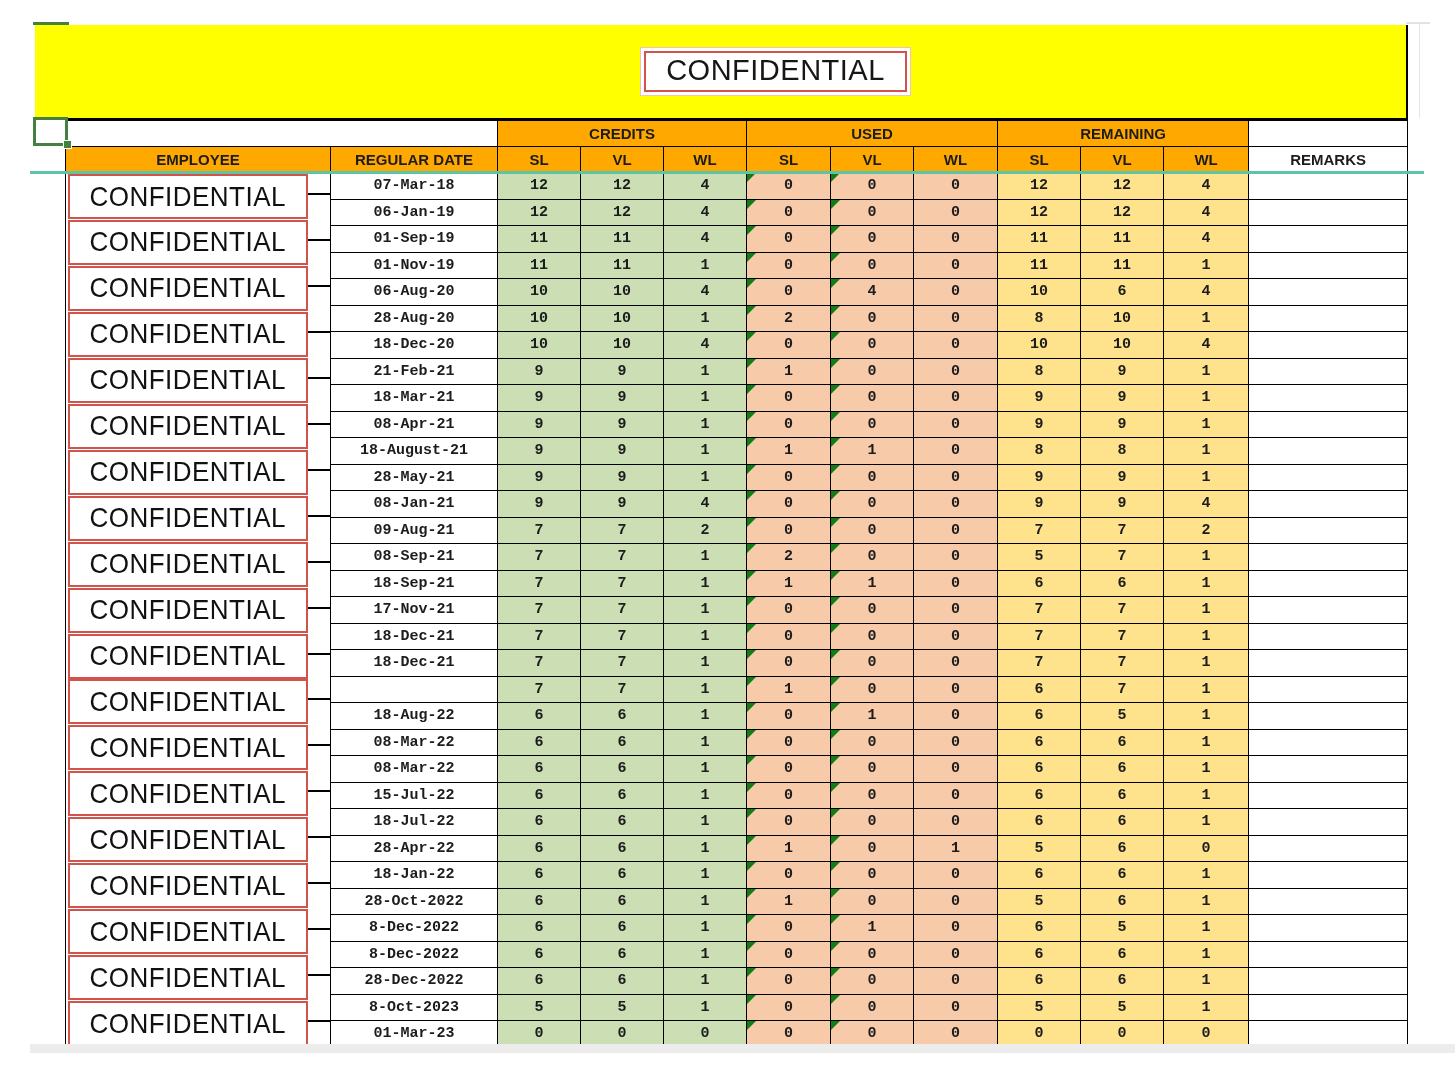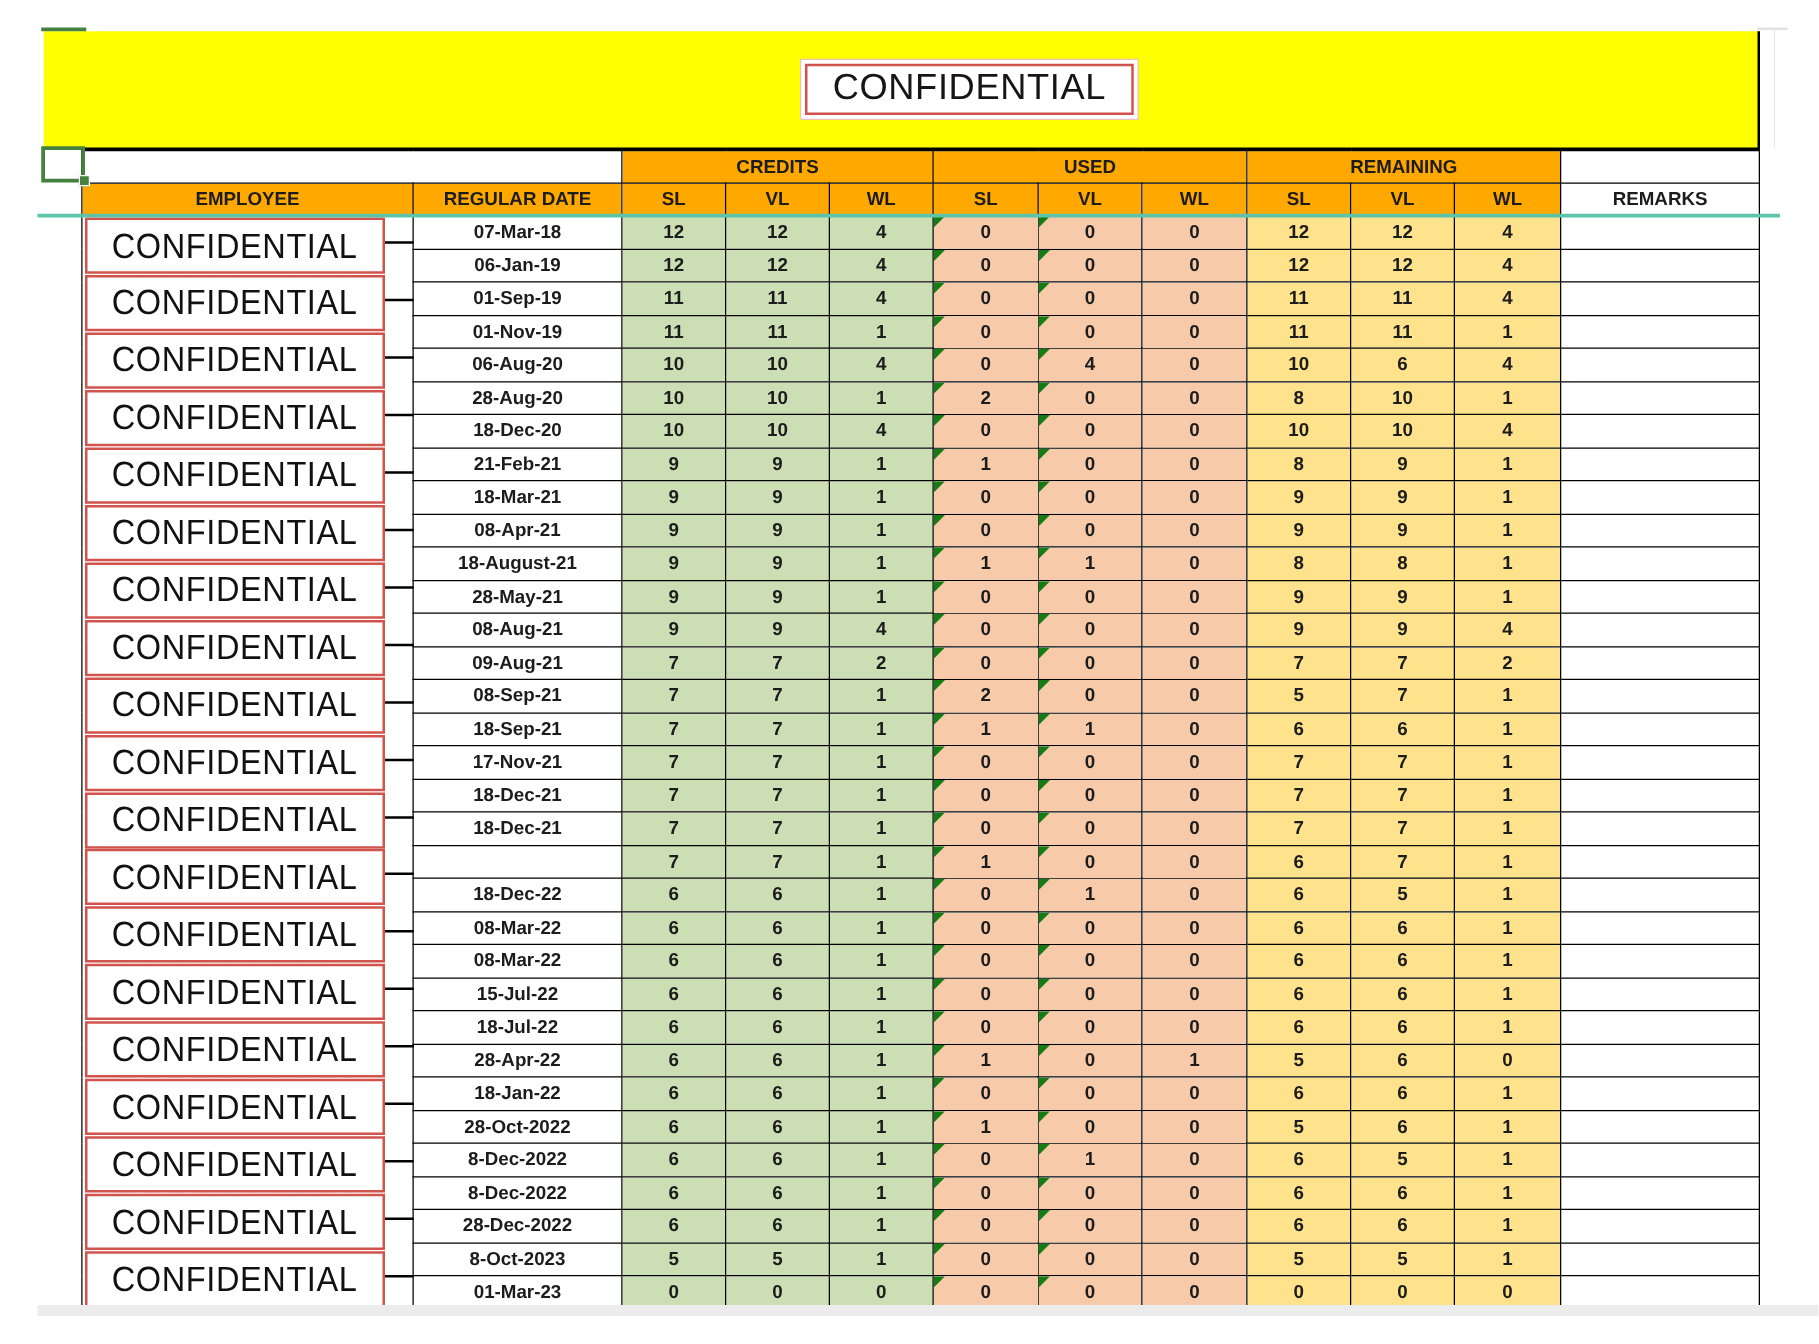--- a/index.html
+++ b/index.html
@@ -30,21 +30,21 @@
   .ghost-h{position:absolute;left:1406px;top:22px;width:24px;height:2px;background:#e2e2e2;}
   .ghost-v{position:absolute;left:1419px;top:24px;width:1px;height:94px;background:#e6e6e6;}
 
   
   table.sheet{border-collapse:collapse;table-layout:fixed;position:absolute;
               left:65px;top:120px;width:1342px;}
   .sheet th,.sheet td{border:1px solid #000;padding:0;margin:0;text-align:center;
               vertical-align:middle;font-weight:bold;color:#1c1c1c;font-size:15px;
               overflow:hidden;white-space:nowrap;}
   .sheet thead tr{height:26px;}
-  .sheet tbody tr{height:26.5px;}
+  .sheet tbody tr{height:26.5px;font-family:Liberation Mono, monospace;}
   .gh-white{background:#fff;}
   .orange{background:var(--header_orange,#ffa800);}
   .c-date{background:#fff;}
   .c-cr{background:var(--credits_green,#cbdeb4);}
   .c-us{background:var(--used_salmon,#f7cbaa);position:relative;}
   .c-rem{background:var(--remaining_gold,#ffe28c);}
   .c-rk{background:#fff;}
   .emp-cell{background:#fff;border-left:1px solid #c9c9c9;border-right:1px solid #000;
             border-top:1px solid #000;}
   .tri::before{content:"";position:absolute;top:0;left:0;width:0;height:0;
@@ -279,21 +279,21 @@
           <td class="c-cr">1</td>
           <td class="c-us tri">0</td>
           <td class="c-us tri">0</td>
           <td class="c-us">0</td>
           <td class="c-rem">9</td>
           <td class="c-rem">9</td>
           <td class="c-rem">1</td>
           <td class="c-rk"></td>
         </tr>
         <tr>
-          <td class="c-date">08-Aug-21</td>
+          <td class="c-date">08-Jan-21</td>
           <td class="c-cr">9</td>
           <td class="c-cr">9</td>
           <td class="c-cr">4</td>
           <td class="c-us tri">0</td>
           <td class="c-us tri">0</td>
           <td class="c-us">0</td>
           <td class="c-rem">9</td>
           <td class="c-rem">9</td>
           <td class="c-rem">4</td>
           <td class="c-rk"></td>
@@ -383,21 +383,21 @@
           <td class="c-cr">1</td>
           <td class="c-us tri">1</td>
           <td class="c-us tri">0</td>
           <td class="c-us">0</td>
           <td class="c-rem">6</td>
           <td class="c-rem">7</td>
           <td class="c-rem">1</td>
           <td class="c-rk"></td>
         </tr>
         <tr>
-          <td class="c-date">18-Dec-22</td>
+          <td class="c-date">18-Aug-22</td>
           <td class="c-cr">6</td>
           <td class="c-cr">6</td>
           <td class="c-cr">1</td>
           <td class="c-us tri">0</td>
           <td class="c-us tri">1</td>
           <td class="c-us">0</td>
           <td class="c-rem">6</td>
           <td class="c-rem">5</td>
           <td class="c-rem">1</td>
           <td class="c-rk"></td>

